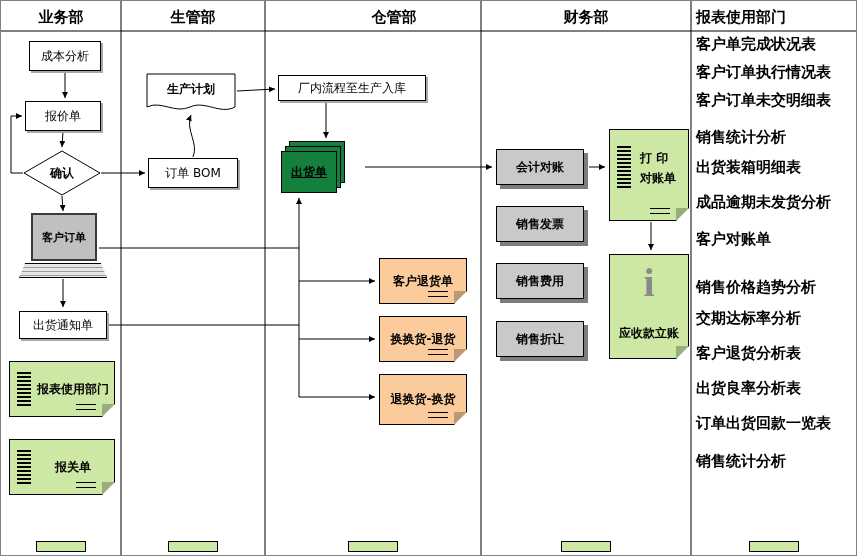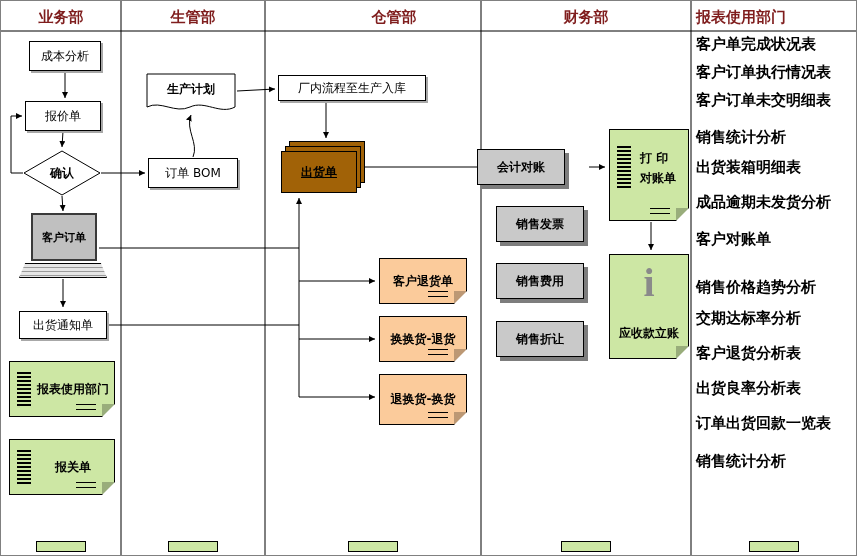--- a/index.html
+++ b/index.html
@@ -2,21 +2,21 @@
 <html><head>
 <meta charset="utf-8">
 <style>
   * { margin:0; padding:0; box-sizing:border-box; }
   body { font-family:"DejaVu Sans","Liberation Sans",sans-serif; background:#fff; }
   .stage { position:relative; width:857px; height:556px; background:#fff; border:1px solid #808080; overflow:hidden; }
   .wires { position:absolute; left:0; top:0; width:857px; height:556px; }
   .wire { fill:none; stroke:#000; stroke-width:1; }
   .laneline { stroke:#000; stroke-width:1; }
 
-  .lane-header { position:absolute; top:7px; font-size:15px; font-weight:bold; text-align:center; color:#7f1d1d; }
+  .lane-header { position:absolute; top:7px; font-size:15px; font-weight:bold; text-align:center; color:#000000; }
   .lane-header.left { text-align:left; padding-left:5px; }
 
   .box { position:absolute; background:#fff; border:1px solid #000; box-shadow:2px 2px 0 #a8a8a8;
          display:flex; align-items:center; justify-content:center; font-size:12px; font-weight:normal; }
 
   .gray3d { position:absolute; background:#c9c9c9; border:1px solid #000; box-shadow:4px 4px 0 #7d7d7d;
             display:flex; align-items:center; justify-content:center; font-size:12px; font-weight:bold; }
 
   .diamond-wrap { position:absolute; }
   .diamond-wrap svg { position:absolute; left:0; top:0; }
@@ -44,21 +44,21 @@
 
   .computer { position:absolute; }
   .monitor { position:absolute; left:12px; top:0; width:66px; height:48px; background:#c0c0c0;
              border:2px solid #3a3a3a; display:flex; align-items:center; justify-content:center;
              font-size:11px; font-weight:bold; }
   .kbd { position:absolute; left:0; top:50px; width:88px; height:15px; border:1px solid #000;
          background:repeating-linear-gradient(180deg,#e6e6e6 0 3px,#9a9a9a 3px 4px);
          clip-path:polygon(7% 0,93% 0,100% 100%,0 100%); }
 
   .stack { position:absolute; }
-  .sheet { position:absolute; width:76px; height:42px; background:#a16207; border:1px solid #000;text-decoration:underline; }
+  .sheet { position:absolute; width:56px; height:42px; background:#15803d; border:1px solid #000;text-decoration:underline; }
   .s1 { left:8px; top:0; } .s2 { left:4px; top:5px; }
   .s3 { left:0; top:10px; display:flex; align-items:center; justify-content:center; font-size:12px; font-weight:bold; }
 
   .report { position:absolute; left:695px; font-size:15px; font-weight:bold; color:#000; white-space:nowrap; }
   .lane-end { position:absolute; top:540px; width:50px; height:11px; background:#cde7a4; border:1px solid #000; }
 </style>
 </head>
 <body>
 
 <div class="stage">
@@ -160,21 +160,21 @@
   </div>
   <div class="note orange" style="left:378px;top:315px;width:88px;height:46px">
     <span class="lbl">换换货-退货</span>
     <span class="sig"></span>
   </div>
   <div class="note orange" style="left:378px;top:373px;width:88px;height:51px">
     <span class="lbl">退换货-换货</span>
     <span class="sig"></span>
   </div>
 
-  <div class="gray3d" style="left:476px;top:148px;width:88px;height:36px">
+  <div class="gray3d" style="left:495px;top:148px;width:88px;height:36px">
     <span>会计对账</span>
   </div>
   <div class="gray3d" style="left:495px;top:205px;width:88px;height:36px">
     <span>销售发票</span>
   </div>
   <div class="gray3d" style="left:495px;top:262px;width:88px;height:36px">
     <span>销售费用</span>
   </div>
   <div class="gray3d" style="left:495px;top:320px;width:88px;height:36px">
     <span>销售折让</span>

